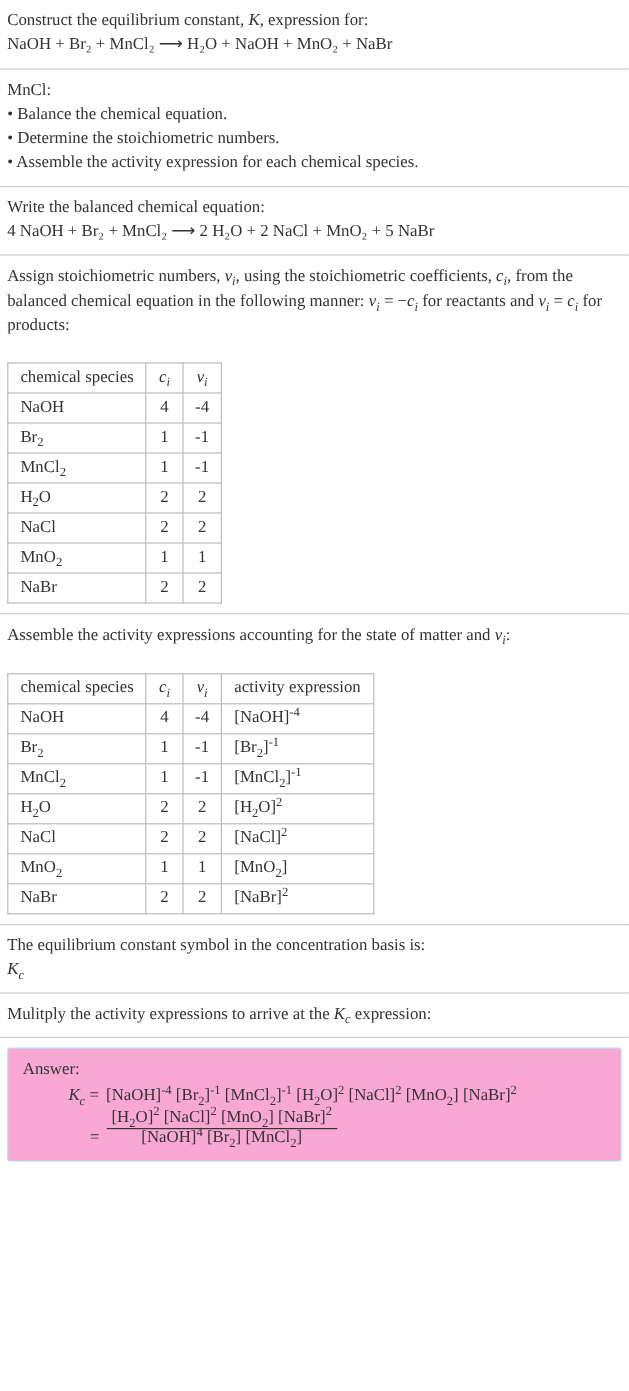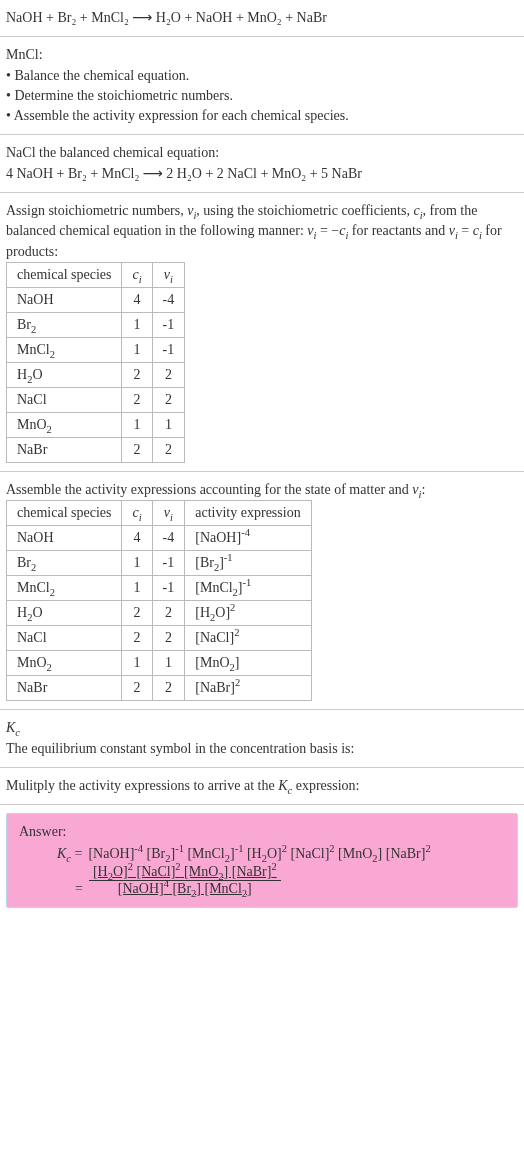--- a/index.html
+++ b/index.html
@@ -16,21 +16,21 @@
     border-bottom: 1px solid #ccc;
   }
   .section:last-child {
     border-bottom: none;
   }
   .line {
     line-height: 1.45;
   }
   table.data {
     border-collapse: collapse;
-    margin-top: 0;
+    margin-top: 20px;
     font-size: 14px;
   }
   table.data th, table.data td {
     border: 1px solid #bbb;
     padding: 4px 10px;
     text-align: left;
     white-space: nowrap;
   }
   table.data th {
     font-weight: normal;
@@ -56,53 +56,55 @@
   }
   .frac {
     display: inline-flex;
     flex-direction: column;
     align-items: center;
     vertical-align: middle;
   }
   .frac .num, .frac .den {
     padding: 0 4px;
     white-space: nowrap;
-    text-decoration: underline;
   }
   .frac .bar {
     width: 100%;
     height: 1px;
     background: #333;
   }
   sub, sup {
     font-size: 0.75em;
     line-height: 0;
   }
   .ital { font-style: italic; }
   .center-col td:nth-child(2), .center-col td:nth-child(3),
   .center-col th:nth-child(2), .center-col th:nth-child(3) {
     text-align: center;
   }
 </style>
 </head>
 <body>
 
 <div class="section">
+  <div class="line">
+    Construct the equilibrium constant, <span class="ital">K</span>, expression for:
+  </div>
   <div class="line">NaOH + Br₂ + MnCl₂ ⟶ H₂O + NaOH + MnO₂ + NaBr</div>
 </div>
 
 <div class="section">
   <div class="line">MnCl:</div>
   <div class="line">• Balance the chemical equation.</div>
   <div class="line">• Determine the stoichiometric numbers.</div>
   <div class="line">• Assemble the activity expression for each chemical species.</div>
 </div>
 
 <div class="section">
-  <div class="line">NaCl the balanced chemical equation:</div>
+  <div class="line">Write the balanced chemical equation:</div>
   <div class="line">4 NaOH + Br₂ + MnCl₂ ⟶ 2 H₂O + 2 NaCl + MnO₂ + 5 NaBr</div>
 </div>
 
 <div class="section">
   <div class="line">
     Assign stoichiometric numbers, <span class="ital">ν<sub>i</sub></span>, using the stoichiometric coefficients, <span class="ital">c<sub>i</sub></span>, from the balanced chemical equation in the following manner: <span class="ital">ν<sub>i</sub></span> = −<span class="ital">c<sub>i</sub></span> for reactants and <span class="ital">ν<sub>i</sub></span> = <span class="ital">c<sub>i</sub></span> for products:
   </div>
   <table class="data center-col">
     <tbody>
         <tr>
@@ -205,22 +207,22 @@
           <td>NaBr</td>
           <td>2</td>
           <td>2</td>
           <td>[NaBr]<sup>2</sup></td>
         </tr>
       </tbody>
   </table>
 </div>
 
 <div class="section">
+  <div class="line">The equilibrium constant symbol in the concentration basis is:</div>
   <div class="line"><span class="ital">K<sub>c</sub></span></div>
-  <div class="line">The equilibrium constant symbol in the concentration basis is:</div>
 </div>
 
 <div class="section">
   <div class="line">
     Mulitply the activity expressions to arrive at the <span class="ital">K<sub>c</sub></span> expression:
   </div>
 </div>
 
 <div class="section" style="border-bottom:none;">
   <div class="answer-box">

